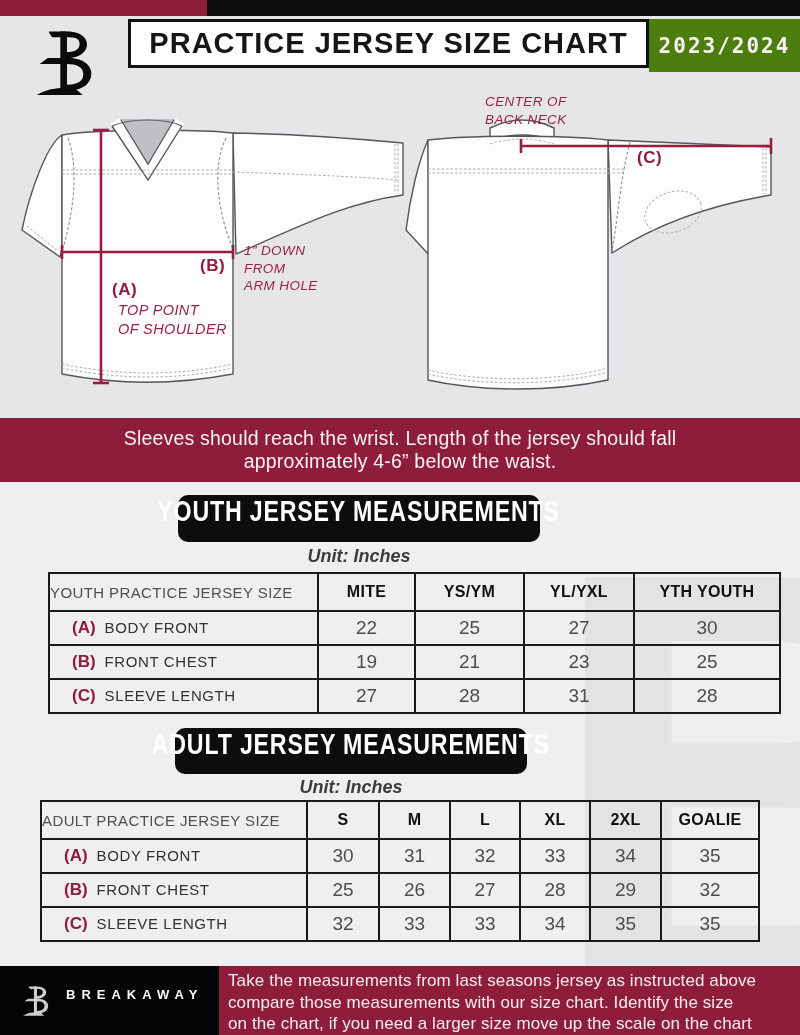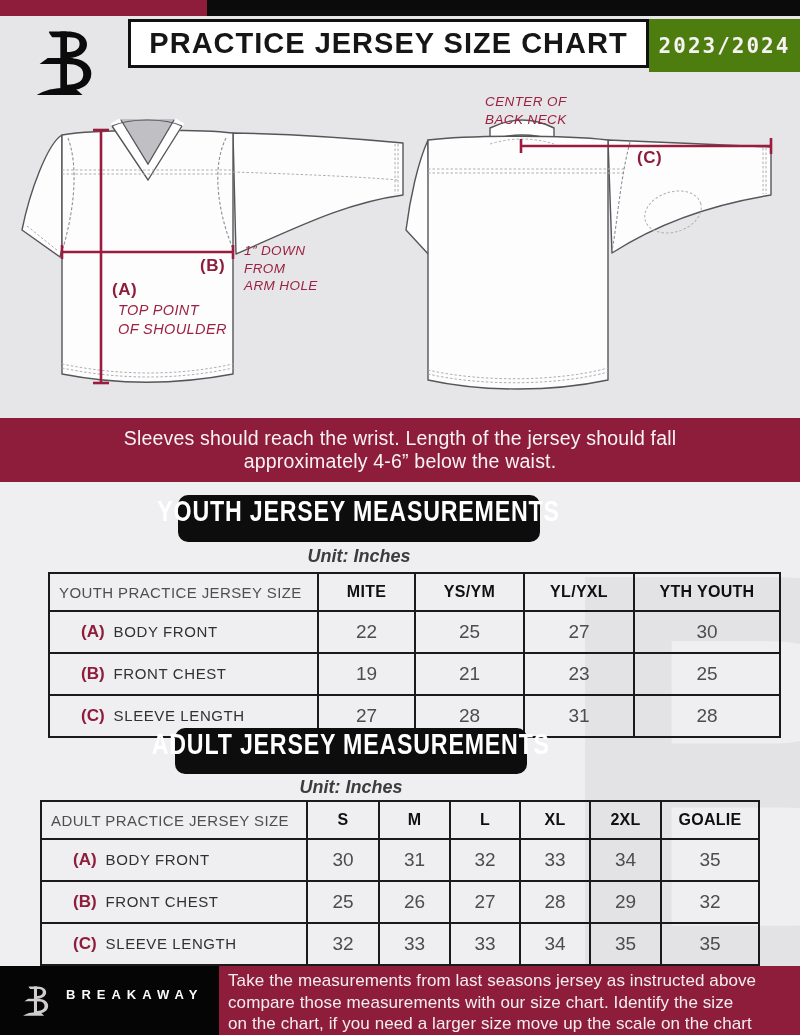--- a/index.html
+++ b/index.html
@@ -34,21 +34,21 @@
              color:rgba(25,15,25,0.05);}
 
   
   .banner{background:#0d0d0d;border-radius:10px;display:flex;justify-content:center;}
   .banner span{display:inline-block;transform:scaleX(0.8);white-space:nowrap;color:#fff;
                font-weight:700;font-size:29px;letter-spacing:1px;}
   .unit{font-style:italic;font-weight:600;font-size:18px;color:#3c3c3c;text-align:center;}
 
   
   table.size{border-collapse:collapse;table-layout:fixed;}
-  table.size td,table.size th{border:2px solid #1a1a1a;padding:9px;vertical-align:middle;background:transparent;}
+  table.size td,table.size th{border:2px solid #1a1a1a;padding:0;vertical-align:middle;background:transparent;}
   th.lh{font-weight:400;font-size:15px;color:#4f4f4f;text-align:left;padding-left:11px;letter-spacing:.4px;}
   th.sh{font-weight:700;font-size:16px;color:#101010;text-align:center;letter-spacing:.3px;}
   td.lab{text-align:left;}
   td.lab .rk{color:#8e1d3c;font-weight:bold;font-size:17px;margin-left:22px;}
   td.lab .rl{color:#313131;font-weight:500;font-size:15px;letter-spacing:.6px;margin-left:9px;}
   td.num{text-align:center;font-size:19px;color:#4d4d4d;}
 
   
   .footer-black{left:0;top:966px;width:219px;height:69px;background:#050505;}
   .footer-maroon{left:219px;top:966px;width:581px;height:69px;background:#8e1d3c;}

